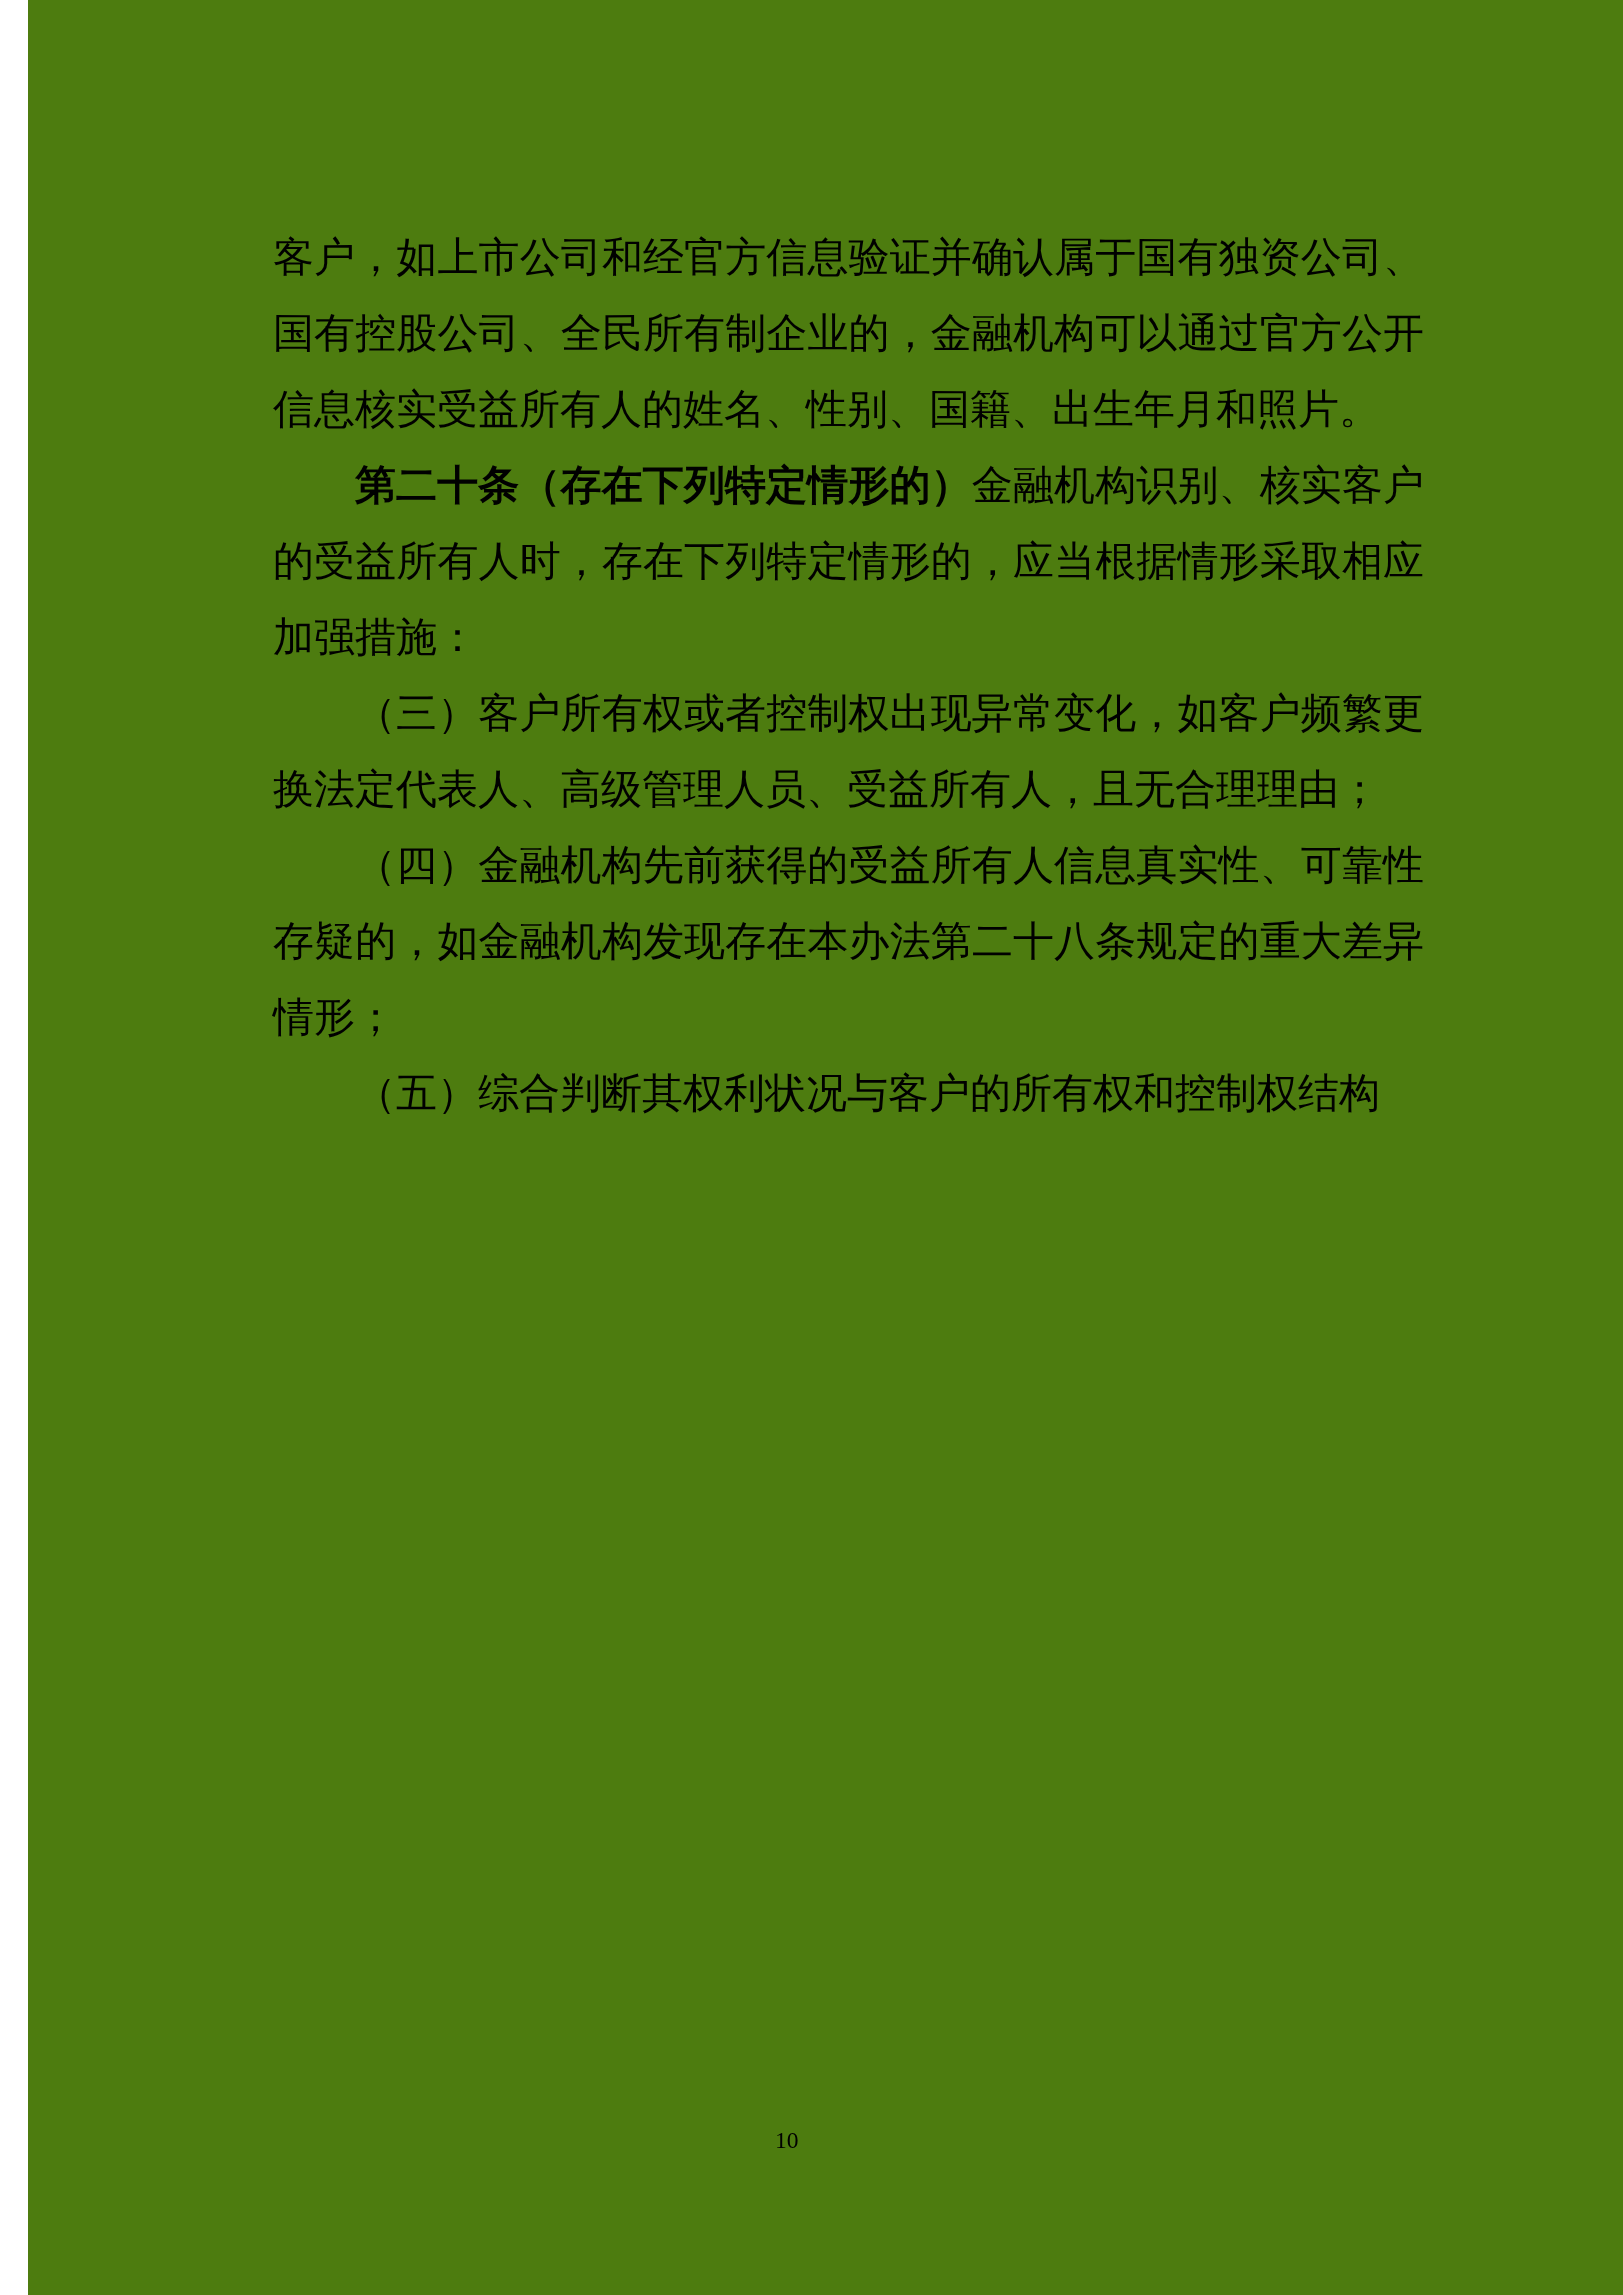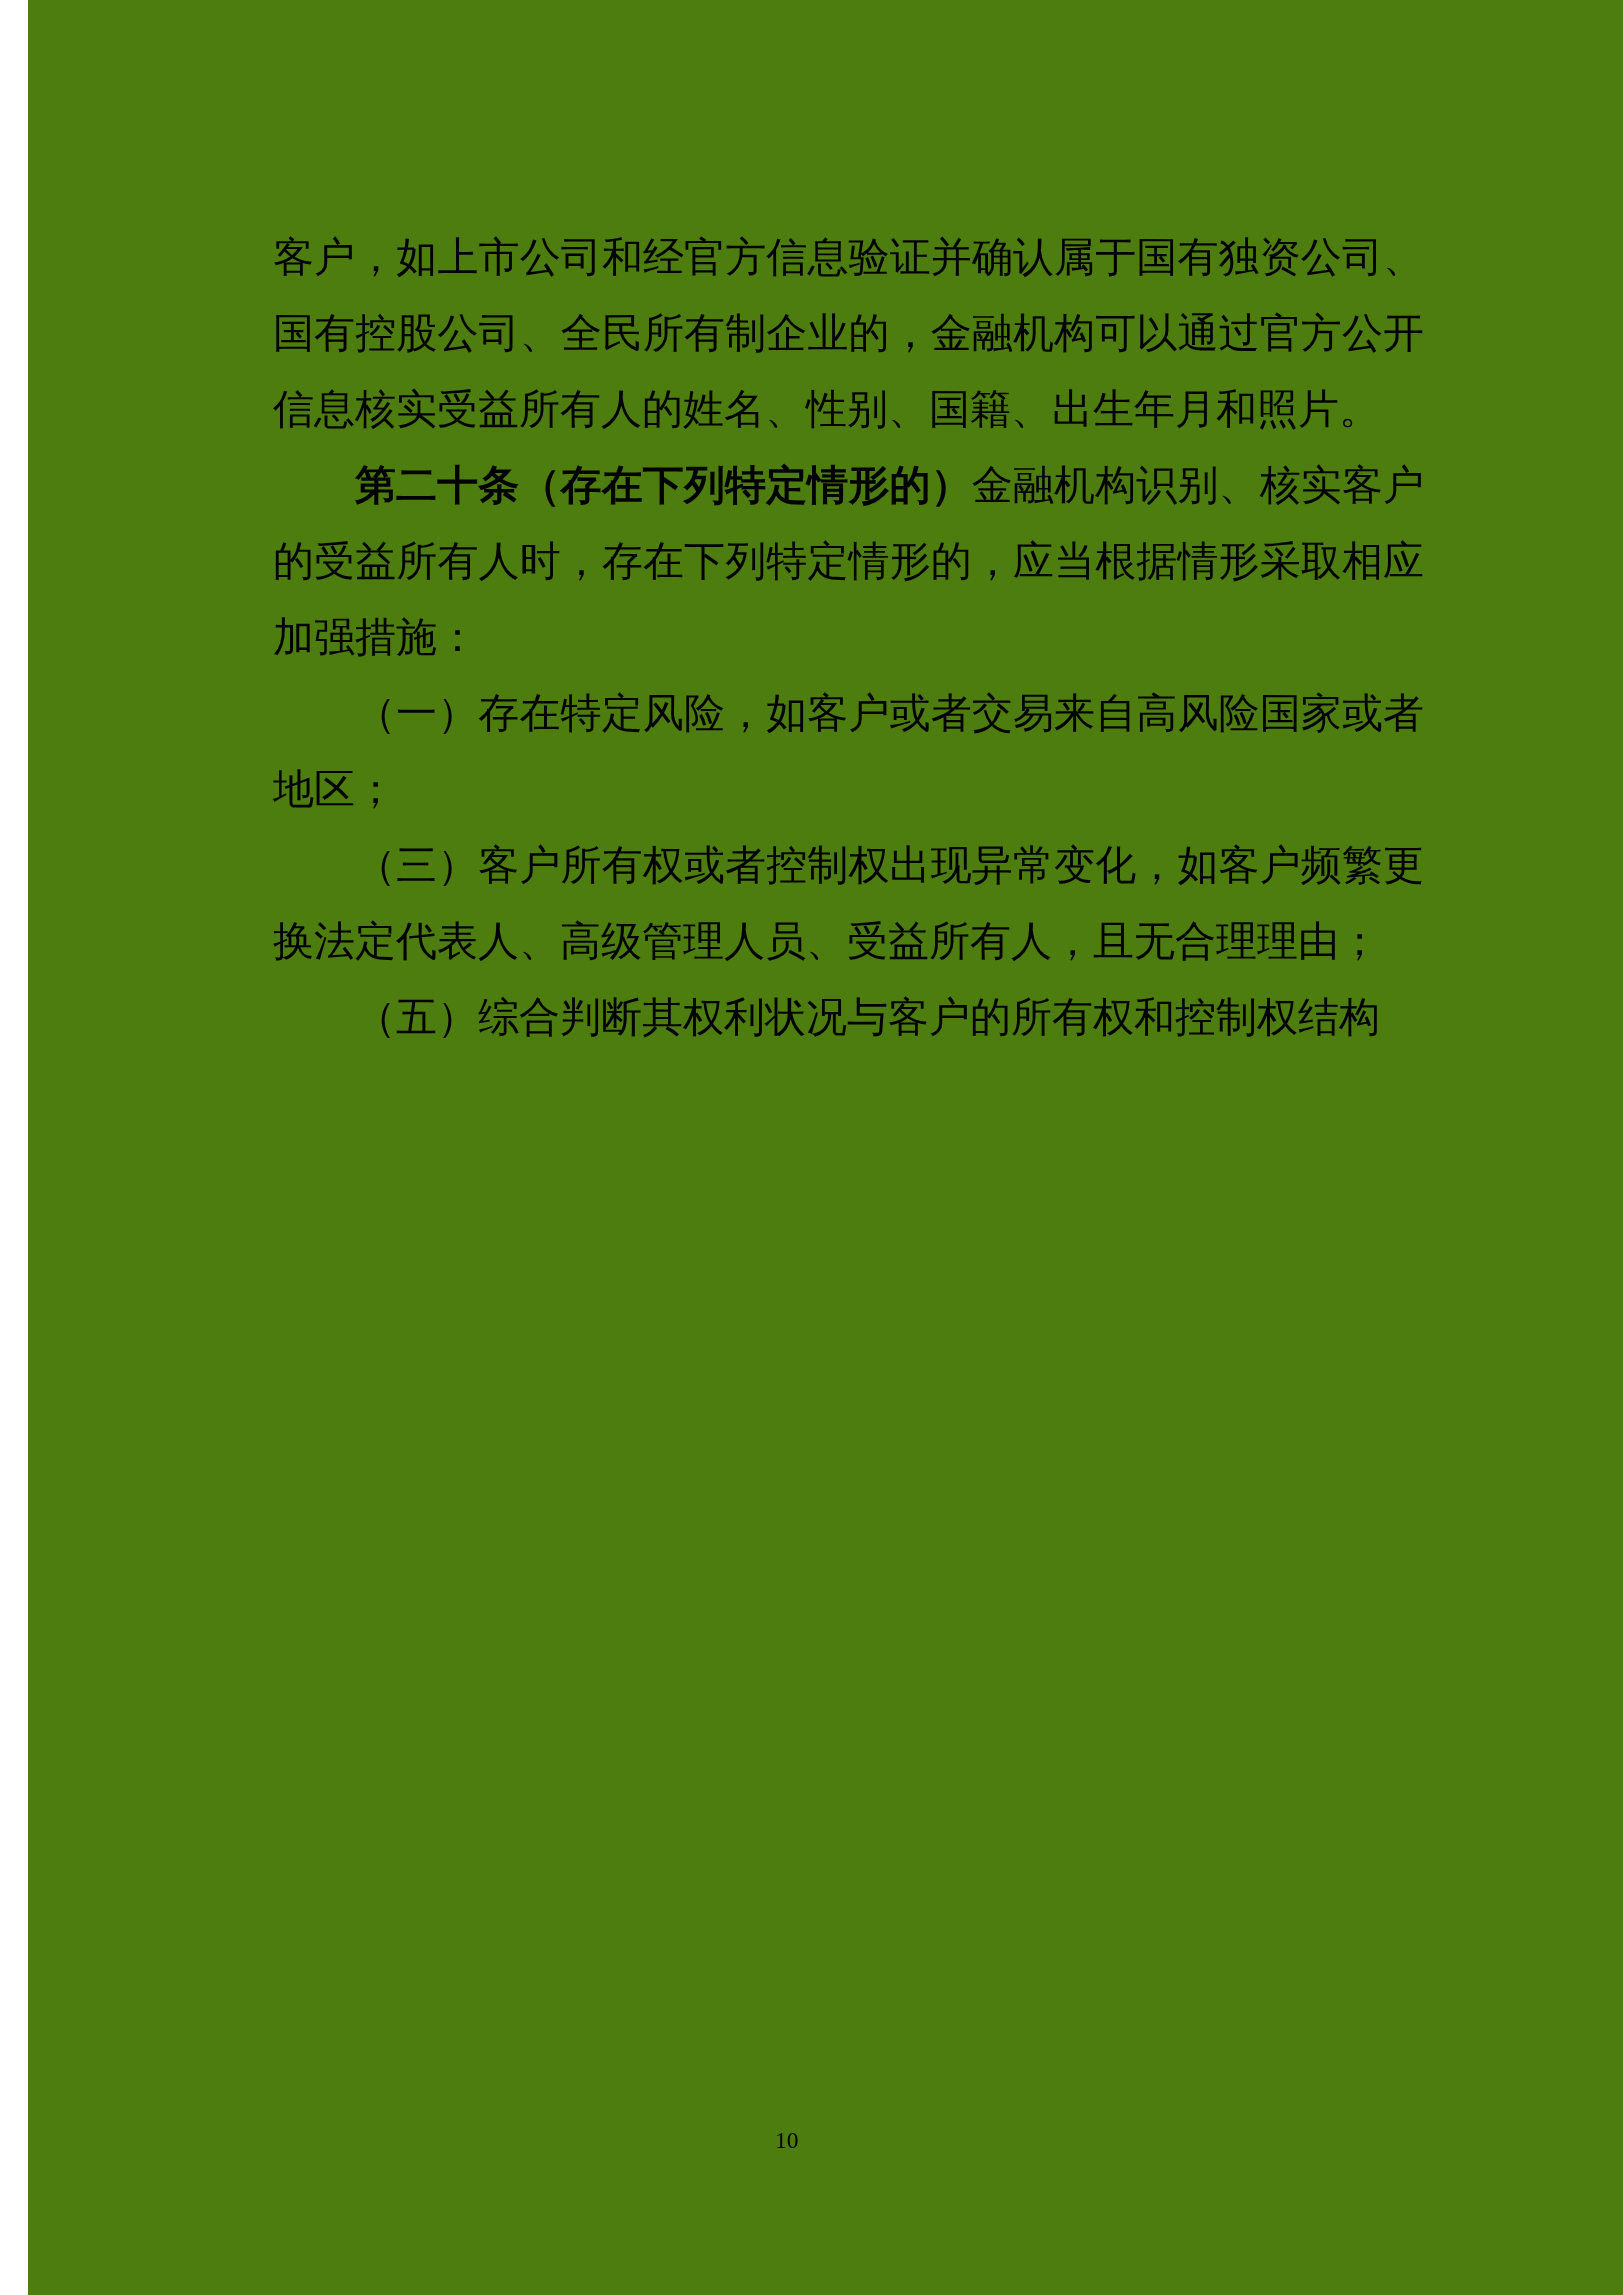--- a/index.html
+++ b/index.html
@@ -54,25 +54,25 @@
 
 <div class="page">
 
   <div class="content">
 
     <p><span>客户，如上市公司和经官方信息验证并确认属于国有独资公司、国有控股公司、全民所有制企业的，金融机构可以通过官方公开信息核实受益所有人的姓名、性别、国籍、出生年月和照片。</span></p>
 
 
     <p class="indent"><span class="article-heading-bold">第二十条（存在下列特定情形的）</span><span>金融机构识别、核实客户的受益所有人时，存在下列特定情形的，应当根据情形采取相应加强措施：</span></p>
 
-    <p class="indent"><span>（一）存在特定风险，如客户或者交易来自高风险国家或者地区；</span></p>
 
 
     <p class="indent"><span>（三）客户所有权或者控制权出现异常变化，如客户频繁更换法定代表人、高级管理人员、受益所有人，且无合理理由；</span></p>
 
+    <p class="indent"><span>（四）金融机构先前获得的受益所有人信息真实性、可靠性存疑的，如金融机构发现存在本办法第二十八条规定的重大差异情形；</span></p>
 
     <p class="indent"><span>（五）综合判断其权利状况与客户的所有权和控制权结构</span></p>
 
   </div>
 
   <div class="page-number">10</div>
 
 </div>
 
 

